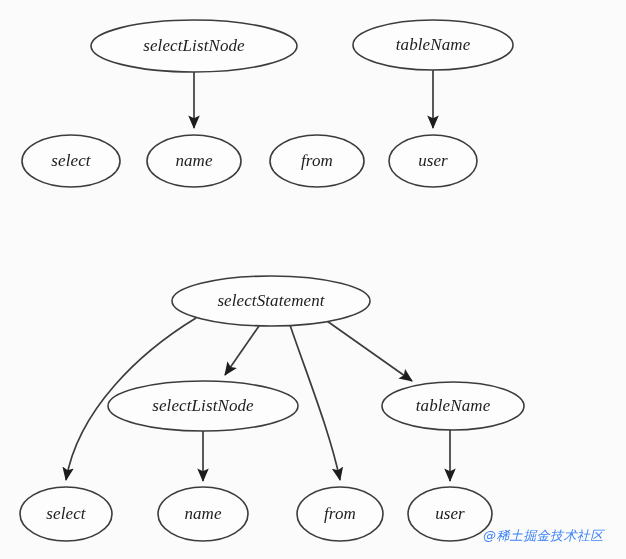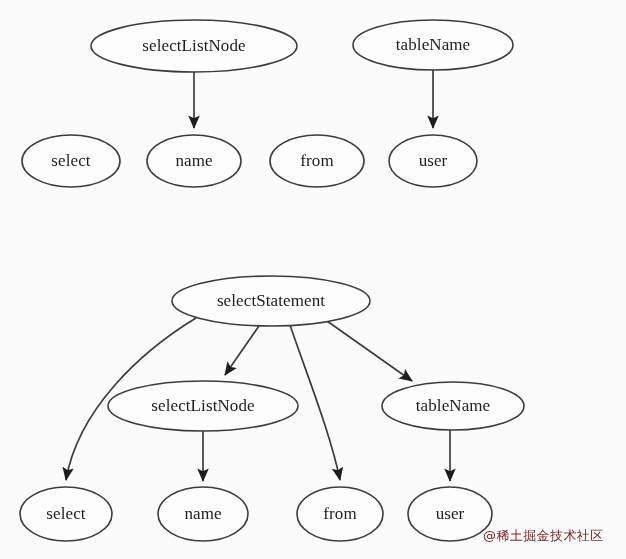--- a/index.html
+++ b/index.html
@@ -48,21 +48,21 @@
     font-size: 13px;
     color: #b9b9b9;
     white-space: nowrap;
     letter-spacing: 0.4px;
     user-select: none;
   }
 </style>
 </head>
 <body>
 
-<div id="canvas" style="background: rgb(251, 251, 252); width: 626px; height: 559px;">
+<div id="canvas" style="background: rgb(251, 251, 252); width: 626px; height: 559px; font-style: italic;">
 
   <svg id="graph-svg" viewBox="0 0 626 559">
     <defs>
       <marker id="arrowhead" markerWidth="9" markerHeight="9" refX="7.4" refY="4" orient="auto" markerUnits="strokeWidth">
         <path d="M0,0.6 L8,4 L0,7.4 L1.6,4 Z" fill="#1d1d1d"></path>
       </marker>
     </defs>
 
     <g>
 
@@ -148,14 +148,14 @@
         <text class="node-label" x="340" y="515">from</text>
       </g>
 
       <g>
         <ellipse class="node-ellipse" cx="450" cy="514" rx="42" ry="27"></ellipse>
         <text class="node-label" x="450" y="515">user</text>
       </g>
     </g>
   </svg>
 
-  <div class="watermark" id="wm" style="left: 483px; top: 527px; color: #7f1d1d; text-align: right;">@稀土掘金技术社区</div>
+  <div class="watermark" id="wm" style="left: 483px; top: 527px; color: #3b82f6; text-align: right;">@稀土掘金技术社区</div>
 </div>
 
 </body></html>

